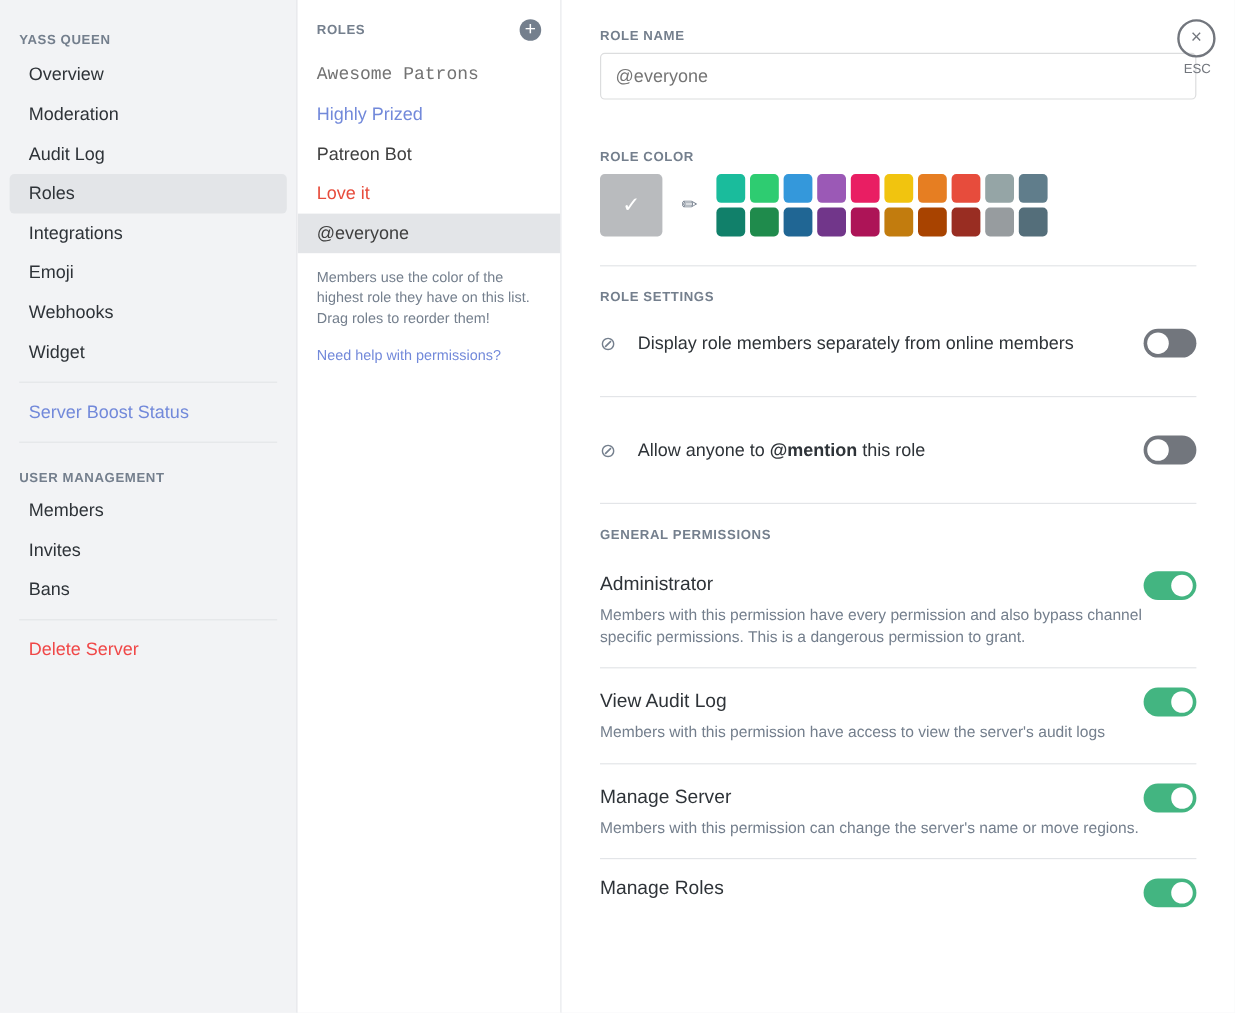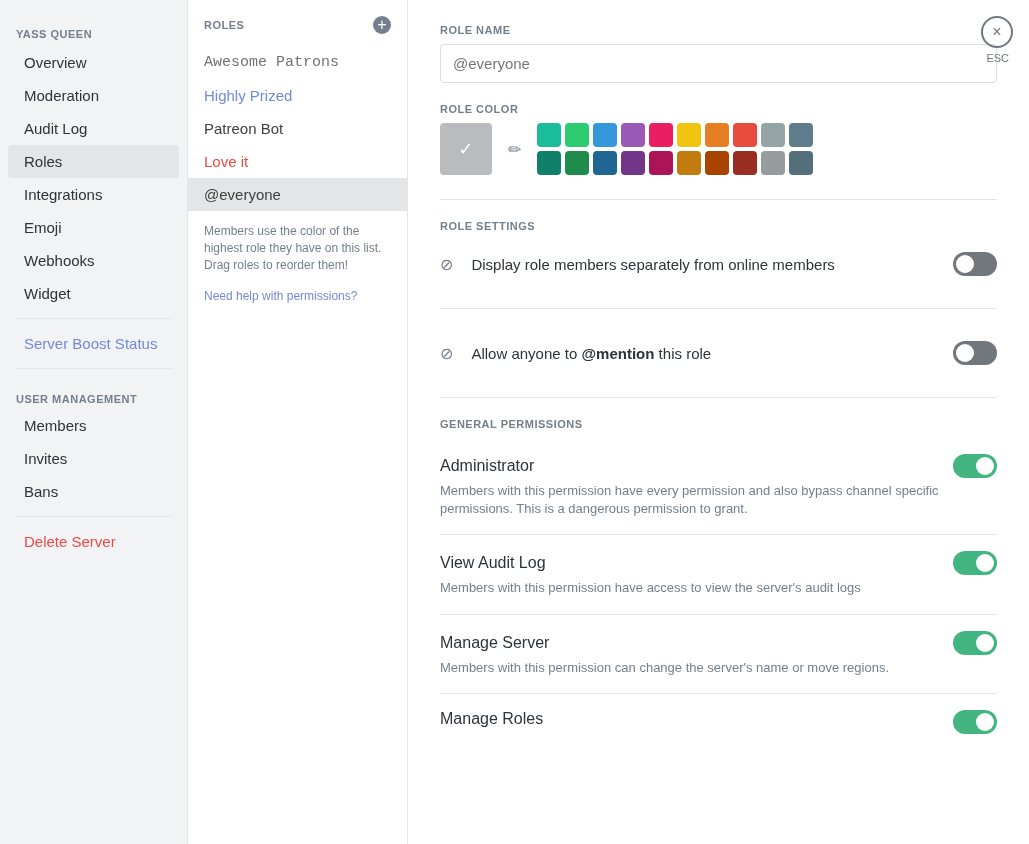--- a/index.html
+++ b/index.html
@@ -8,21 +8,21 @@
       background: #f2f3f5;
       display: flex;
       height: 844px;
       width: 1029px;
       overflow: hidden;
       font-size: 14px;
     }
 
     
     .sidebar {
-      width: 188px;
+      width: 248px;
       background: #f2f3f5;
       padding: 20px 0;
       border-right: 1px solid #e3e5e8;
       overflow-y: auto;
       flex-shrink: 0;
     }
     .sidebar-server-name {
       font-size: 11px;
       font-weight: 700;
       text-transform: uppercase;
@@ -187,20 +187,21 @@
       font-size: 15px;
       color: #747f8d;
       background: #fff;
       outline: none;
       margin-bottom: 20px;
     }
 
     
     .color-section {
       margin-bottom: 24px;
+      margin-top: 22px;
     }
     .color-picker-row {
       display: flex;
       align-items: center;
       gap: 12px;
     }
     .color-swatch-selected {
       width: 52px;
       height: 52px;
       border-radius: 4px;

